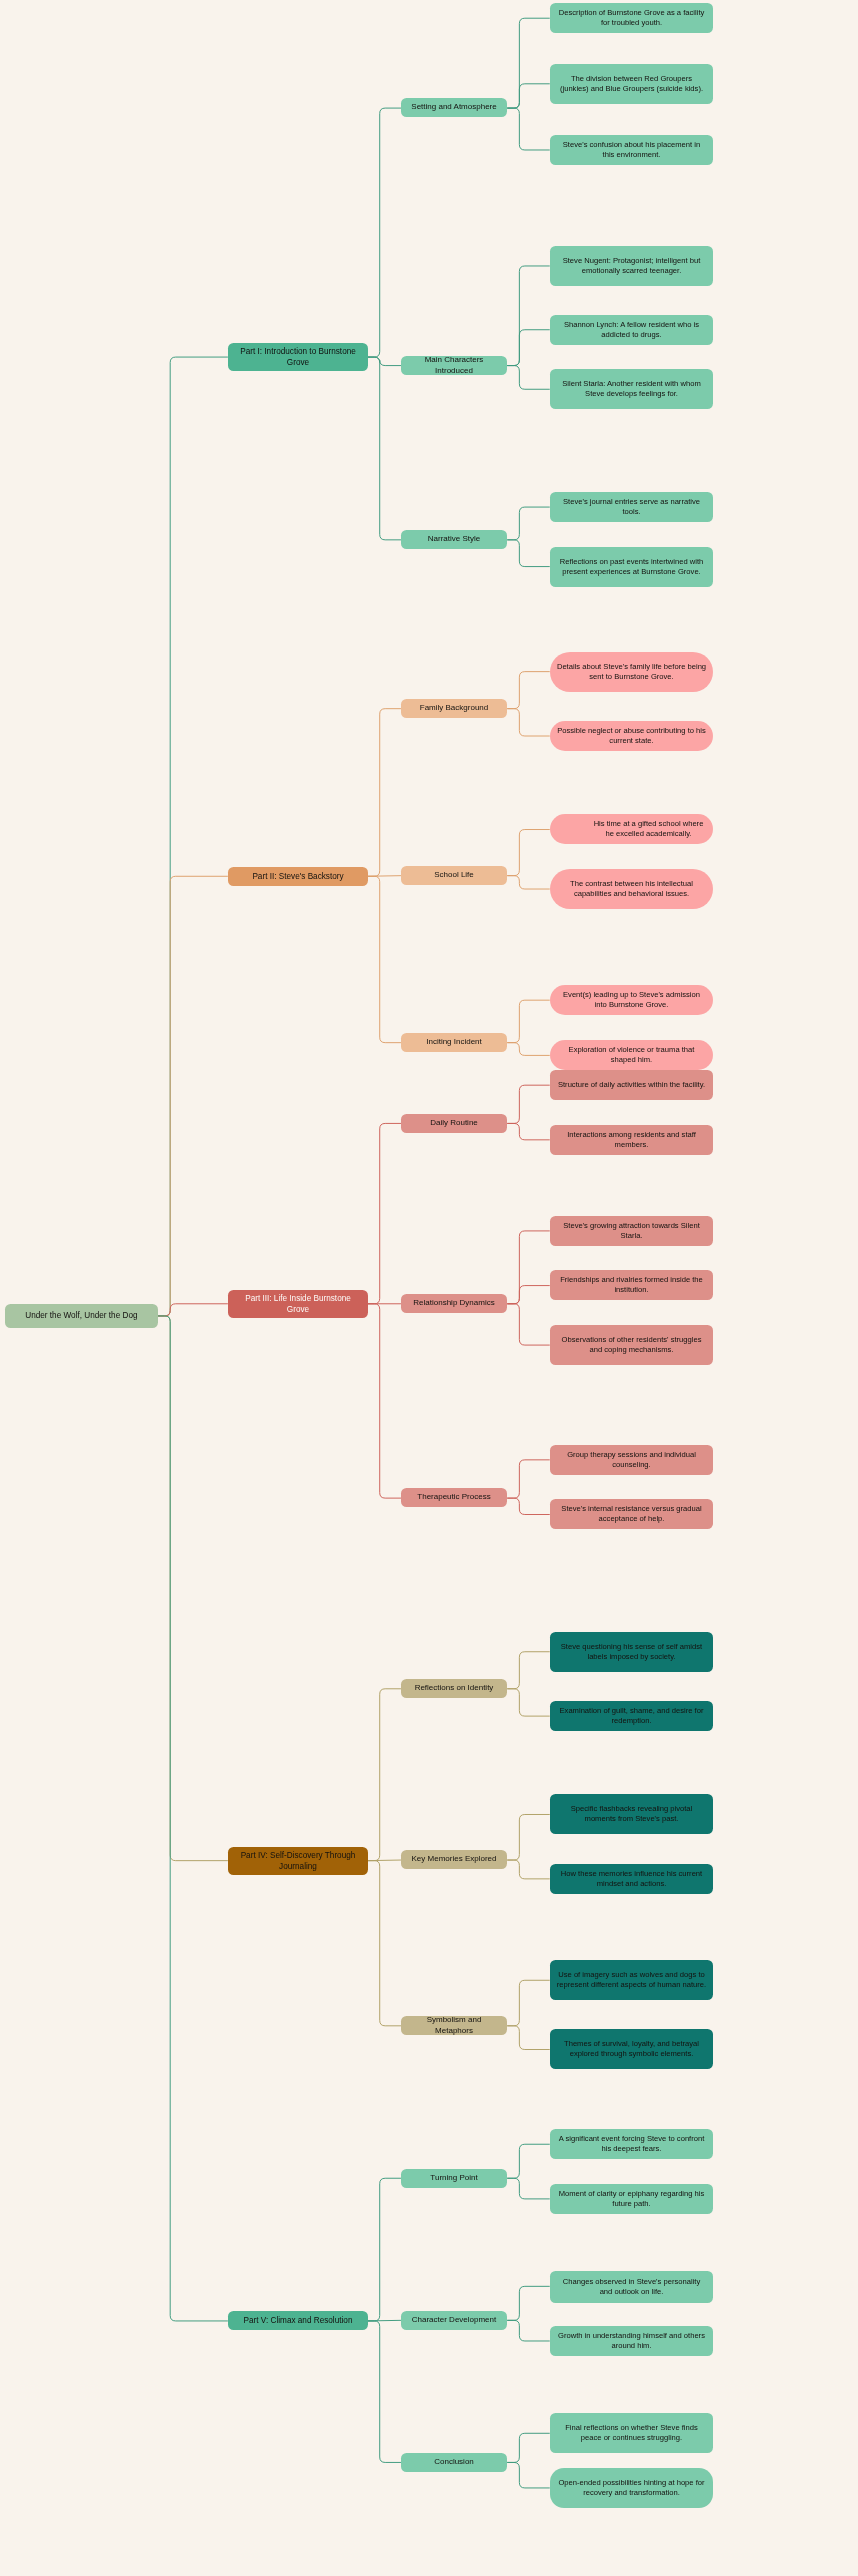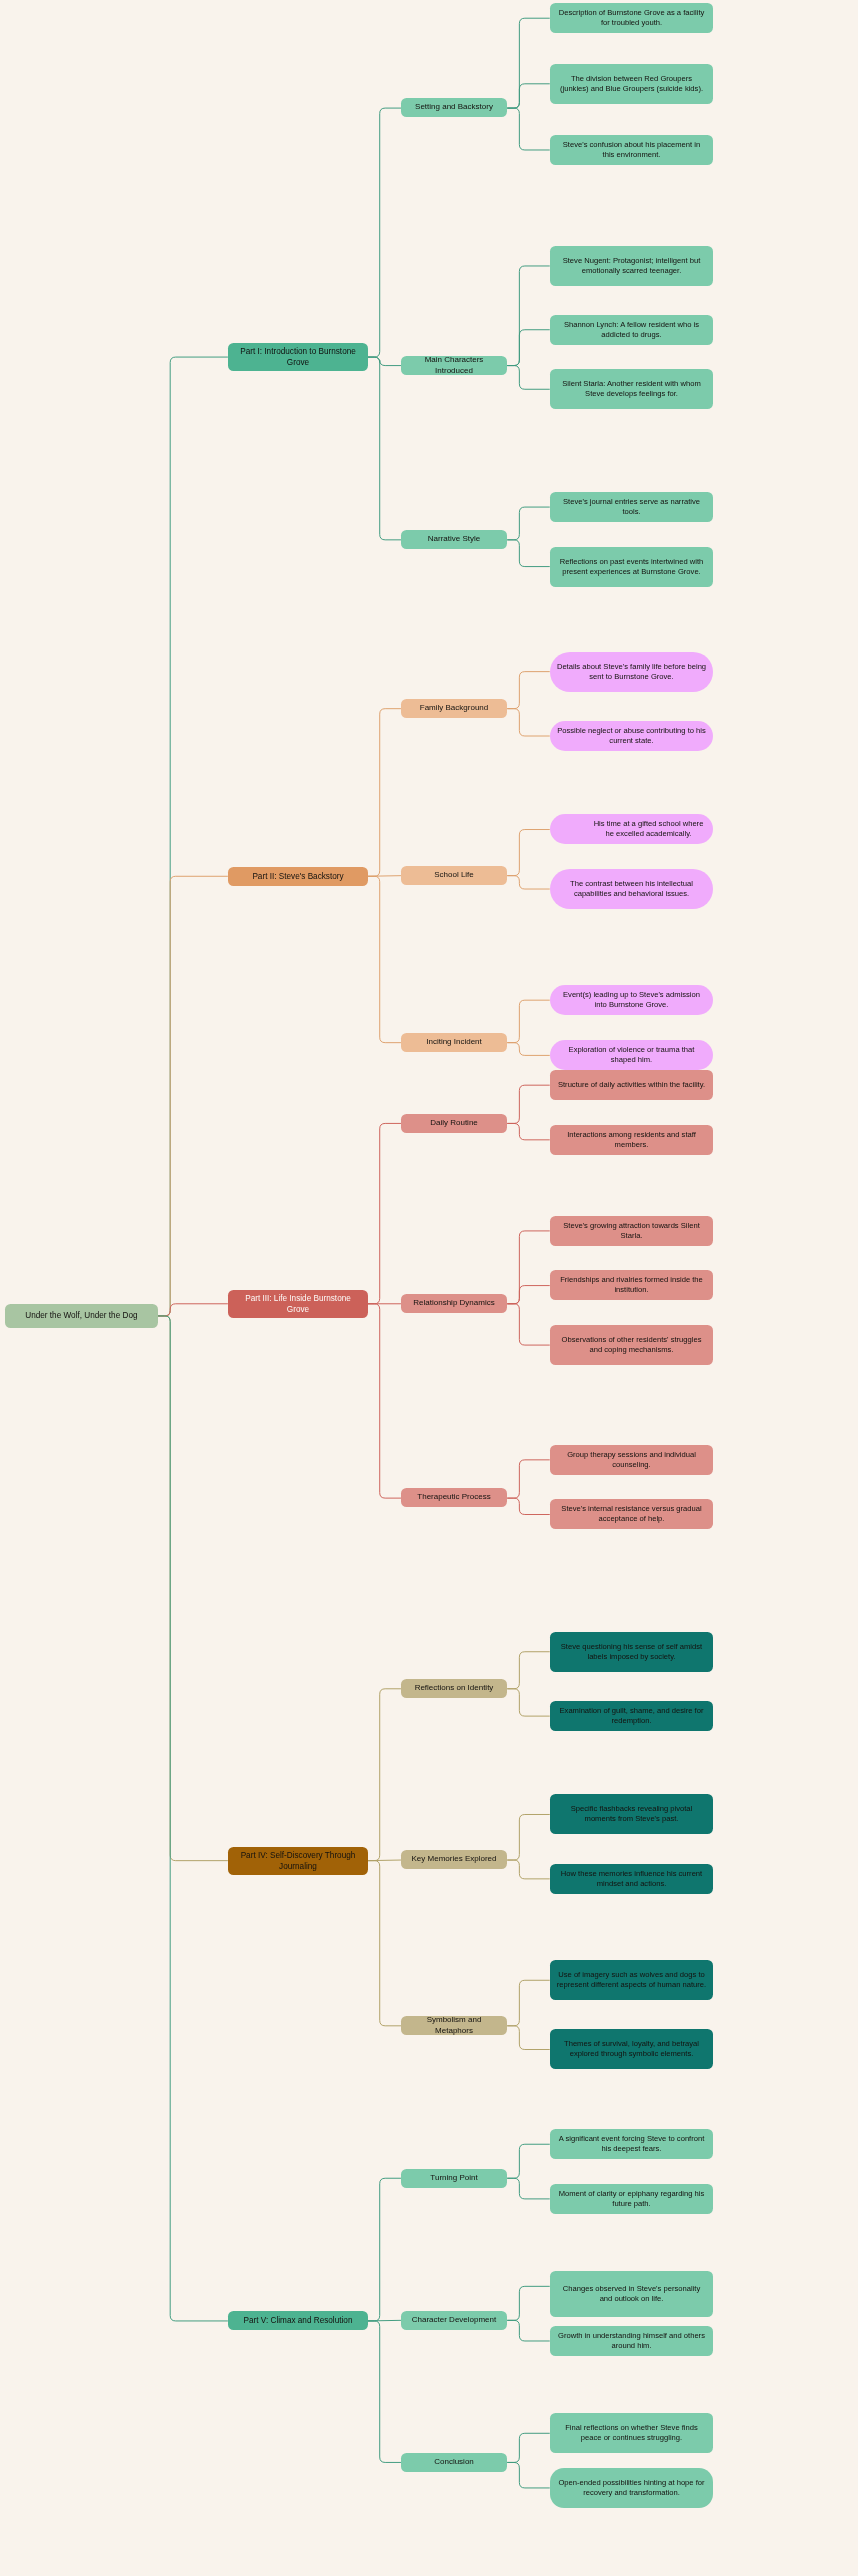--- a/index.html
+++ b/index.html
@@ -33,21 +33,21 @@
   .lvl2{font-size:8px;}
   .lvl3{font-size:7.6px;}
 
   
   .t-green-1{background:#4db391;color:#10110f;}
   .t-green-2{background:#7ccbab;}
   .t-green-3{background:#7ccbab;}
   
   .t-orange-1{background:#e09a63;}
   .t-orange-2{background:#edbc95;}
-  .t-orange-3{background:#f0abfc;border-radius:20px;}
+  .t-orange-3{background:#fca5a5;border-radius:20px;}
   
   .t-red-1{background:#cc6159;color:#fdfbf8;}
   .t-red-2{background:#dd9089;}
   .t-red-3{background:#dd9089;}
   
   .t-khaki-1{background:#a16207;}
   .t-khaki-2{background:#c3b68c;}
   .t-khaki-3{background:#0f766e;}
   
   .t-green5-1{background:#4db391;}
@@ -114,21 +114,21 @@
       <path d="M 835 4055 L 846 4055 Q 855 4055 855 4064 L 855 4088 Q 855 4097 864 4097 L 905 4097" fill="none" stroke="#3e9a7e" stroke-width="1.6"></path>
     </svg>
   <div id="node-layer">
       <div class="node node-root lvl1" style="left: 4.9px; top: 1304px; width: 153px; height: 24px;">
         <span>Under the Wolf, Under the Dog</span>
       </div>
       <div class="node lvl1 t-green-1" style="left: 228px; top: 343px; width: 140px; height: 28px;">
         <span>Part I: Introduction to Burnstone Grove</span>
       </div>
       <div class="node lvl2 t-green-2" style="left: 401px; top: 98px; width: 106px; height: 19.4px;">
-        <span>Setting and Backstory</span>
+        <span>Setting and Atmosphere</span>
       </div>
       <div class="node lvl3 t-green-3" style="left: 550px; top: 3px; width: 163px; height: 30px;">
         <span>Description of Burnstone Grove as a facility for troubled youth.</span>
       </div>
       <div class="node lvl3 t-green-3" style="left: 550px; top: 64px; width: 163px; height: 40px;">
         <span>The division between Red Groupers (junkies) and Blue Groupers (suicide kids).</span>
       </div>
       <div class="node lvl3 t-green-3" style="left: 550px; top: 135px; width: 163px; height: 30px;">
         <span>Steve's confusion about his placement in this environment.</span>
       </div>
@@ -254,21 +254,21 @@
       </div>
       <div class="node lvl3 t-green5-3" style="left: 550px; top: 2129px; width: 163px; height: 30px;">
         <span>A significant event forcing Steve to confront his deepest fears.</span>
       </div>
       <div class="node lvl3 t-green5-3" style="left: 550px; top: 2184px; width: 163px; height: 30px;">
         <span>Moment of clarity or epiphany regarding his future path.</span>
       </div>
       <div class="node lvl2 t-green5-2" style="left: 401px; top: 2311px; width: 106px; height: 19.4px;">
         <span>Character Development</span>
       </div>
-      <div class="node lvl3 t-green5-3" style="left: 550px; top: 2271px; width: 163px; height: 46px;">
+      <div class="node lvl3 t-green5-3" style="left: 550px; top: 2271px; width: 163px; height: 32px;">
         <span>Changes observed in Steve's personality and outlook on life.</span>
       </div>
       <div class="node lvl3 t-green5-3" style="left: 550px; top: 2326px; width: 163px; height: 30px;">
         <span>Growth in understanding himself and others around him.</span>
       </div>
       <div class="node lvl2 t-green5-2" style="left: 401px; top: 2453px; width: 106px; height: 19.4px;">
         <span>Conclusion</span>
       </div>
       <div class="node lvl3 t-green5-3" style="left: 550px; top: 2413px; width: 163px; height: 40px;">
         <span>Final reflections on whether Steve finds peace or continues struggling.</span>

